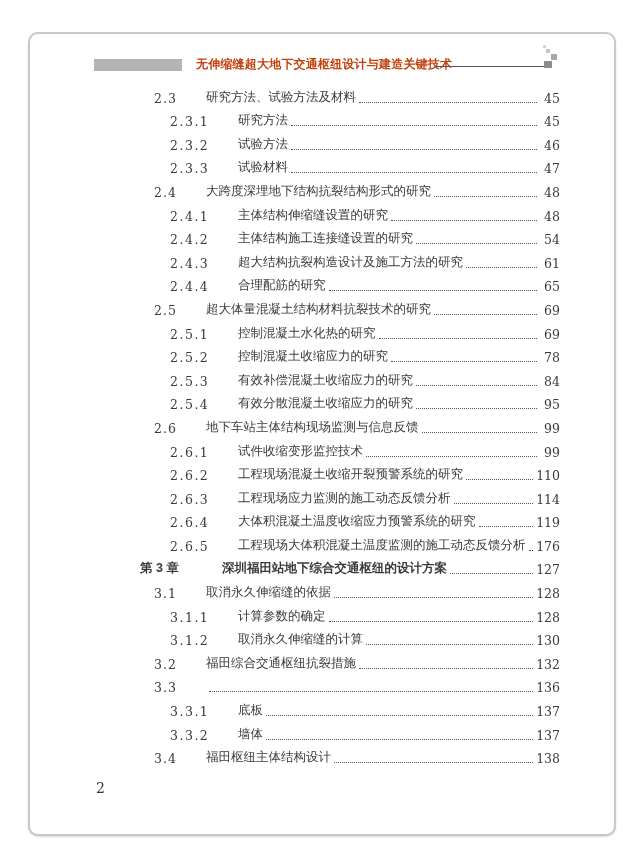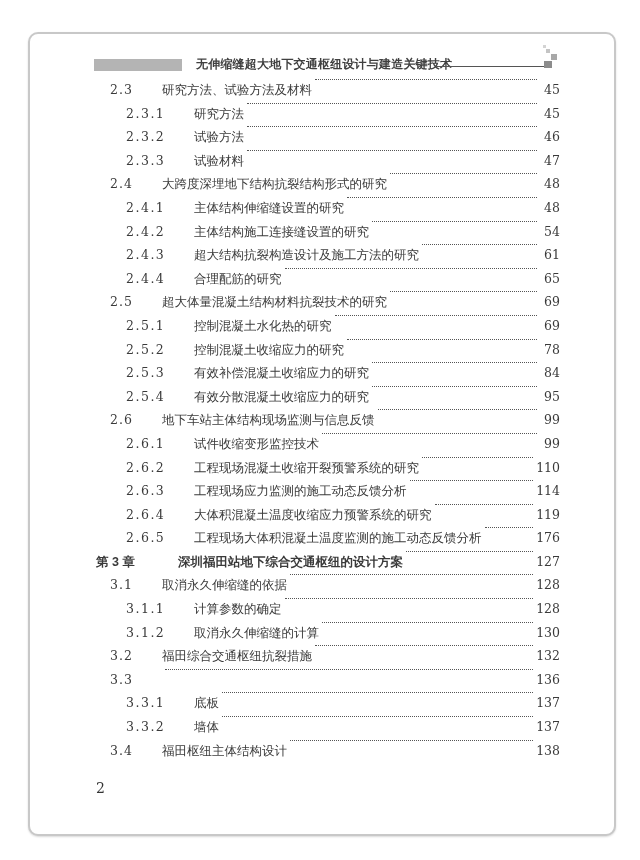--- a/index.html
+++ b/index.html
@@ -13,31 +13,31 @@
     box-shadow:0 1px 2px rgba(0,0,0,0.15);
   }
   .header {
     position:absolute; left:94px; top:56px; width:460px; height:18px;
   }
   .header-bar {
     position:absolute; left:0; top:3px; width:88px; height:12px; background:#b4b4b4;
   }
   .header-title {
     position:absolute; left:102px; top:0; font-family:Liberation Sans, sans-serif;
-    font-weight:bold; font-size:12px; color:#404040; white-space:nowrap; letter-spacing:0.2px;
+    font-weight:bold; font-size:12px; color:#c2410c; white-space:nowrap; letter-spacing:0.2px;
   }
   .header-rule {
     position:absolute; left:342px; top:10px; width:108px; height:1px; background:#555;
   }
   .deco { position:absolute; background:#9a9a9a; }
   .toc {
     position:absolute; left:96px; top:82px; width:464px;
   }
   .toc-row {
-    display:flex; align-items:flex-start; height:23.6px; font-size:12.5px; white-space:nowrap;
+    display:flex; align-items:flex-end; height:23.6px; font-size:12.5px; white-space:nowrap;margin-left:44px;
   }
   .num { display:inline-block; flex:0 0 auto; }
   .title { flex:0 0 auto; }
   .leader {
     flex:1 1 auto; margin:0 3px; border-bottom:1.5px dotted #555; height:0; position:relative; top:-3px;
   }
   .page { flex:0 0 auto; text-align:right; min-width:20px; }
   .lvl1 { padding-left:14px; }
   .lvl1 .num { width:52px; letter-spacing:1px; }
   .lvl2 { padding-left:30px; }

